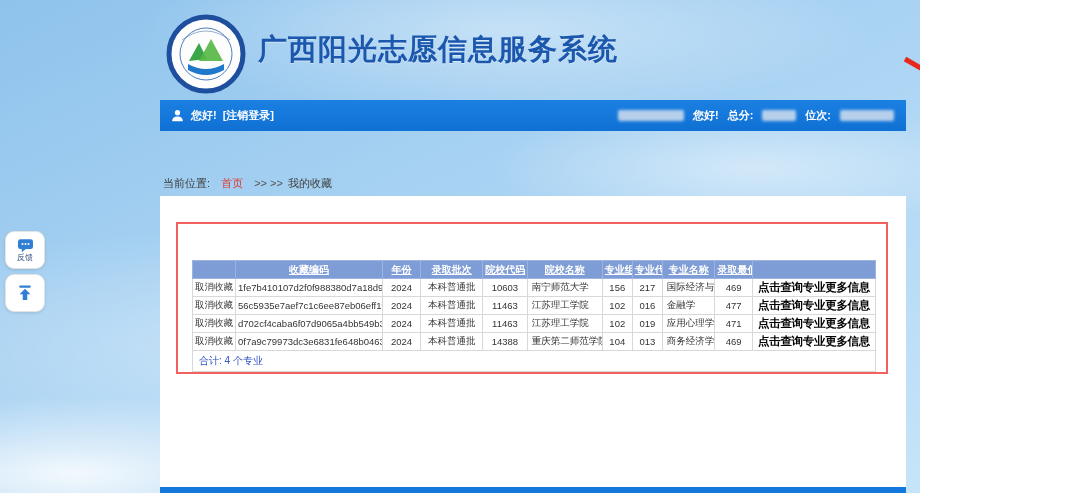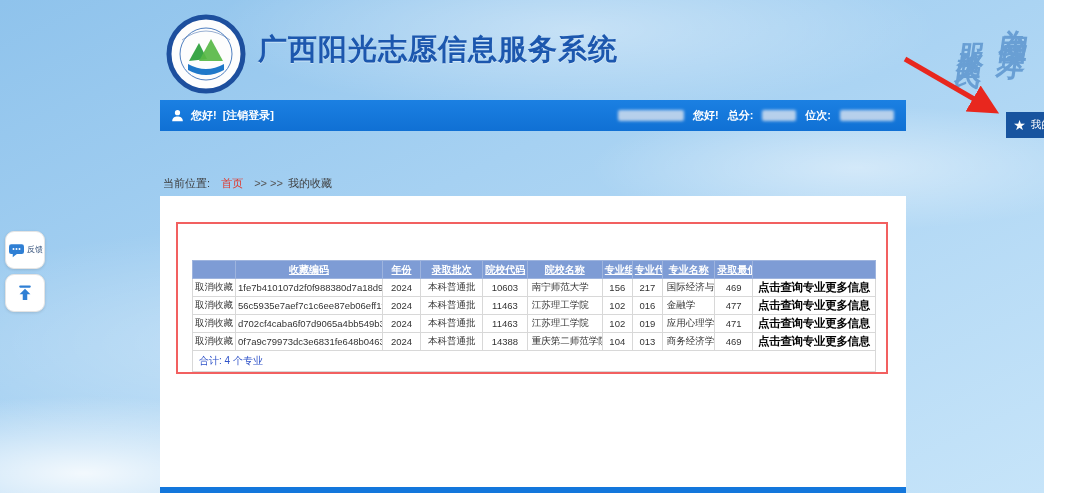--- a/index.html
+++ b/index.html
@@ -1,17 +1,17 @@
 <!DOCTYPE html>
 <html><head>
 <meta charset="utf-8">
 <style>
   html,body{margin:0;padding:0;}
   body{font-family:"Liberation Sans",sans-serif;}
-  #screen{position:relative;width:1044px;height:493px;overflow:hidden;background:#a9d2f1;}
+  #screen{position:relative;width:920px;height:493px;overflow:hidden;background:#a9d2f1;}
 
   
   .sky{position:absolute;inset:0;
     background:
       radial-gradient(ellipse 420px 110px at 8% 96%, rgba(255,255,255,.85), rgba(255,255,255,0) 70%),
       radial-gradient(ellipse 520px 120px at 55% 6%, rgba(255,255,255,.40), rgba(255,255,255,0) 70%),
       radial-gradient(ellipse 380px 90px at 82% 34%, rgba(255,255,255,.45), rgba(255,255,255,0) 70%),
       radial-gradient(ellipse 600px 160px at 30% 70%, rgba(255,255,255,.35), rgba(255,255,255,0) 75%),
       linear-gradient(155deg,#8fc3ec 0%,#a6d1f2 40%,#c6e4f9 100%);}
 
@@ -86,21 +86,21 @@
   .trans-badge{position:absolute;left:1050px;top:281px;width:28px;height:20px;border-radius:7px;
     background:rgba(125,135,240,.78);color:#fff;font-size:12px;display:flex;align-items:center;
     justify-content:center;cursor:pointer;}
   .circle-btn{position:absolute;background:#fff;border-radius:50%;box-shadow:0 1px 4px rgba(0,0,0,.25);
     display:flex;align-items:center;justify-content:center;cursor:pointer;}
   .cb1{left:1050px;top:354px;width:27px;height:27px;}
   .cb2{left:1051px;top:385px;width:25px;height:25px;}
 
   
   .float-l{position:absolute;left:5px;width:38px;height:36px;background:#fff;border:1px solid #e4e4e4;
-    border-radius:9px;box-shadow:0 1px 3px rgba(0,0,0,.12);display:flex;flex-direction:row;
+    border-radius:9px;box-shadow:0 1px 3px rgba(0,0,0,.12);display:flex;flex-direction:column;
     align-items:center;justify-content:center;cursor:pointer;gap:1px;}
   .fb{top:231px;}
   .tp{top:274px;}
   .fb .txt{font-size:8px;color:#33507a;line-height:1;}
 </style>
 </head>
 <body>
 
 <div id="screen">
   <div class="sky"></div>

